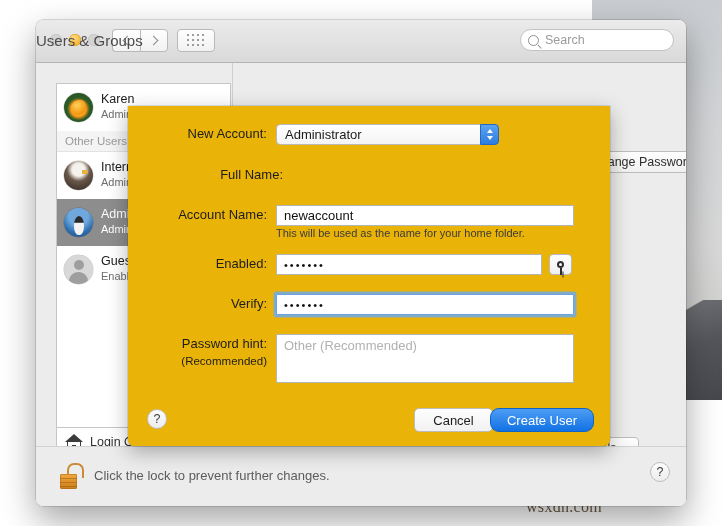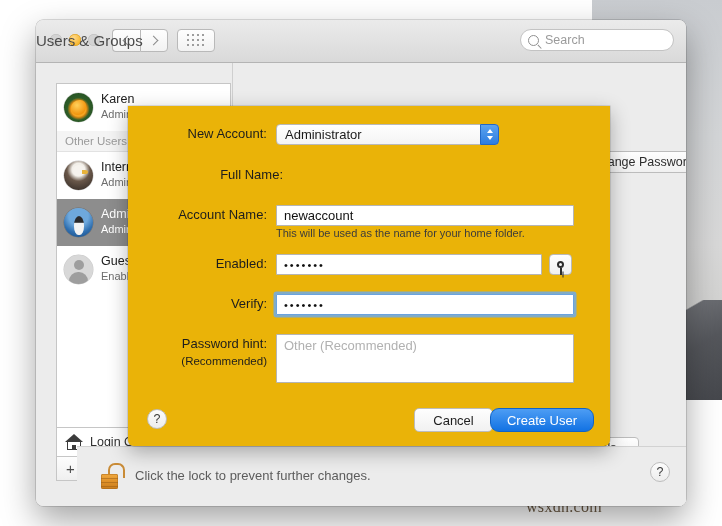--- a/index.html
+++ b/index.html
@@ -378,21 +378,20 @@
     align-items: center;
   }
 
   
   #bottom-bar {
     position: absolute;
     left: 0; right: 0; bottom: 0;
     height: 60px;
     border-top: 1px solid #d2d2d2;
     background: #ececec;
-    margin-left: 41px;
   }
   #lock {
     position: absolute;
     left: 24px; top: 16px;
     width: 22px; height: 26px;
   }
   #lock .shackle {
     position: absolute;
     left: 7px; top: 0;
     width: 13px; height: 13px;

